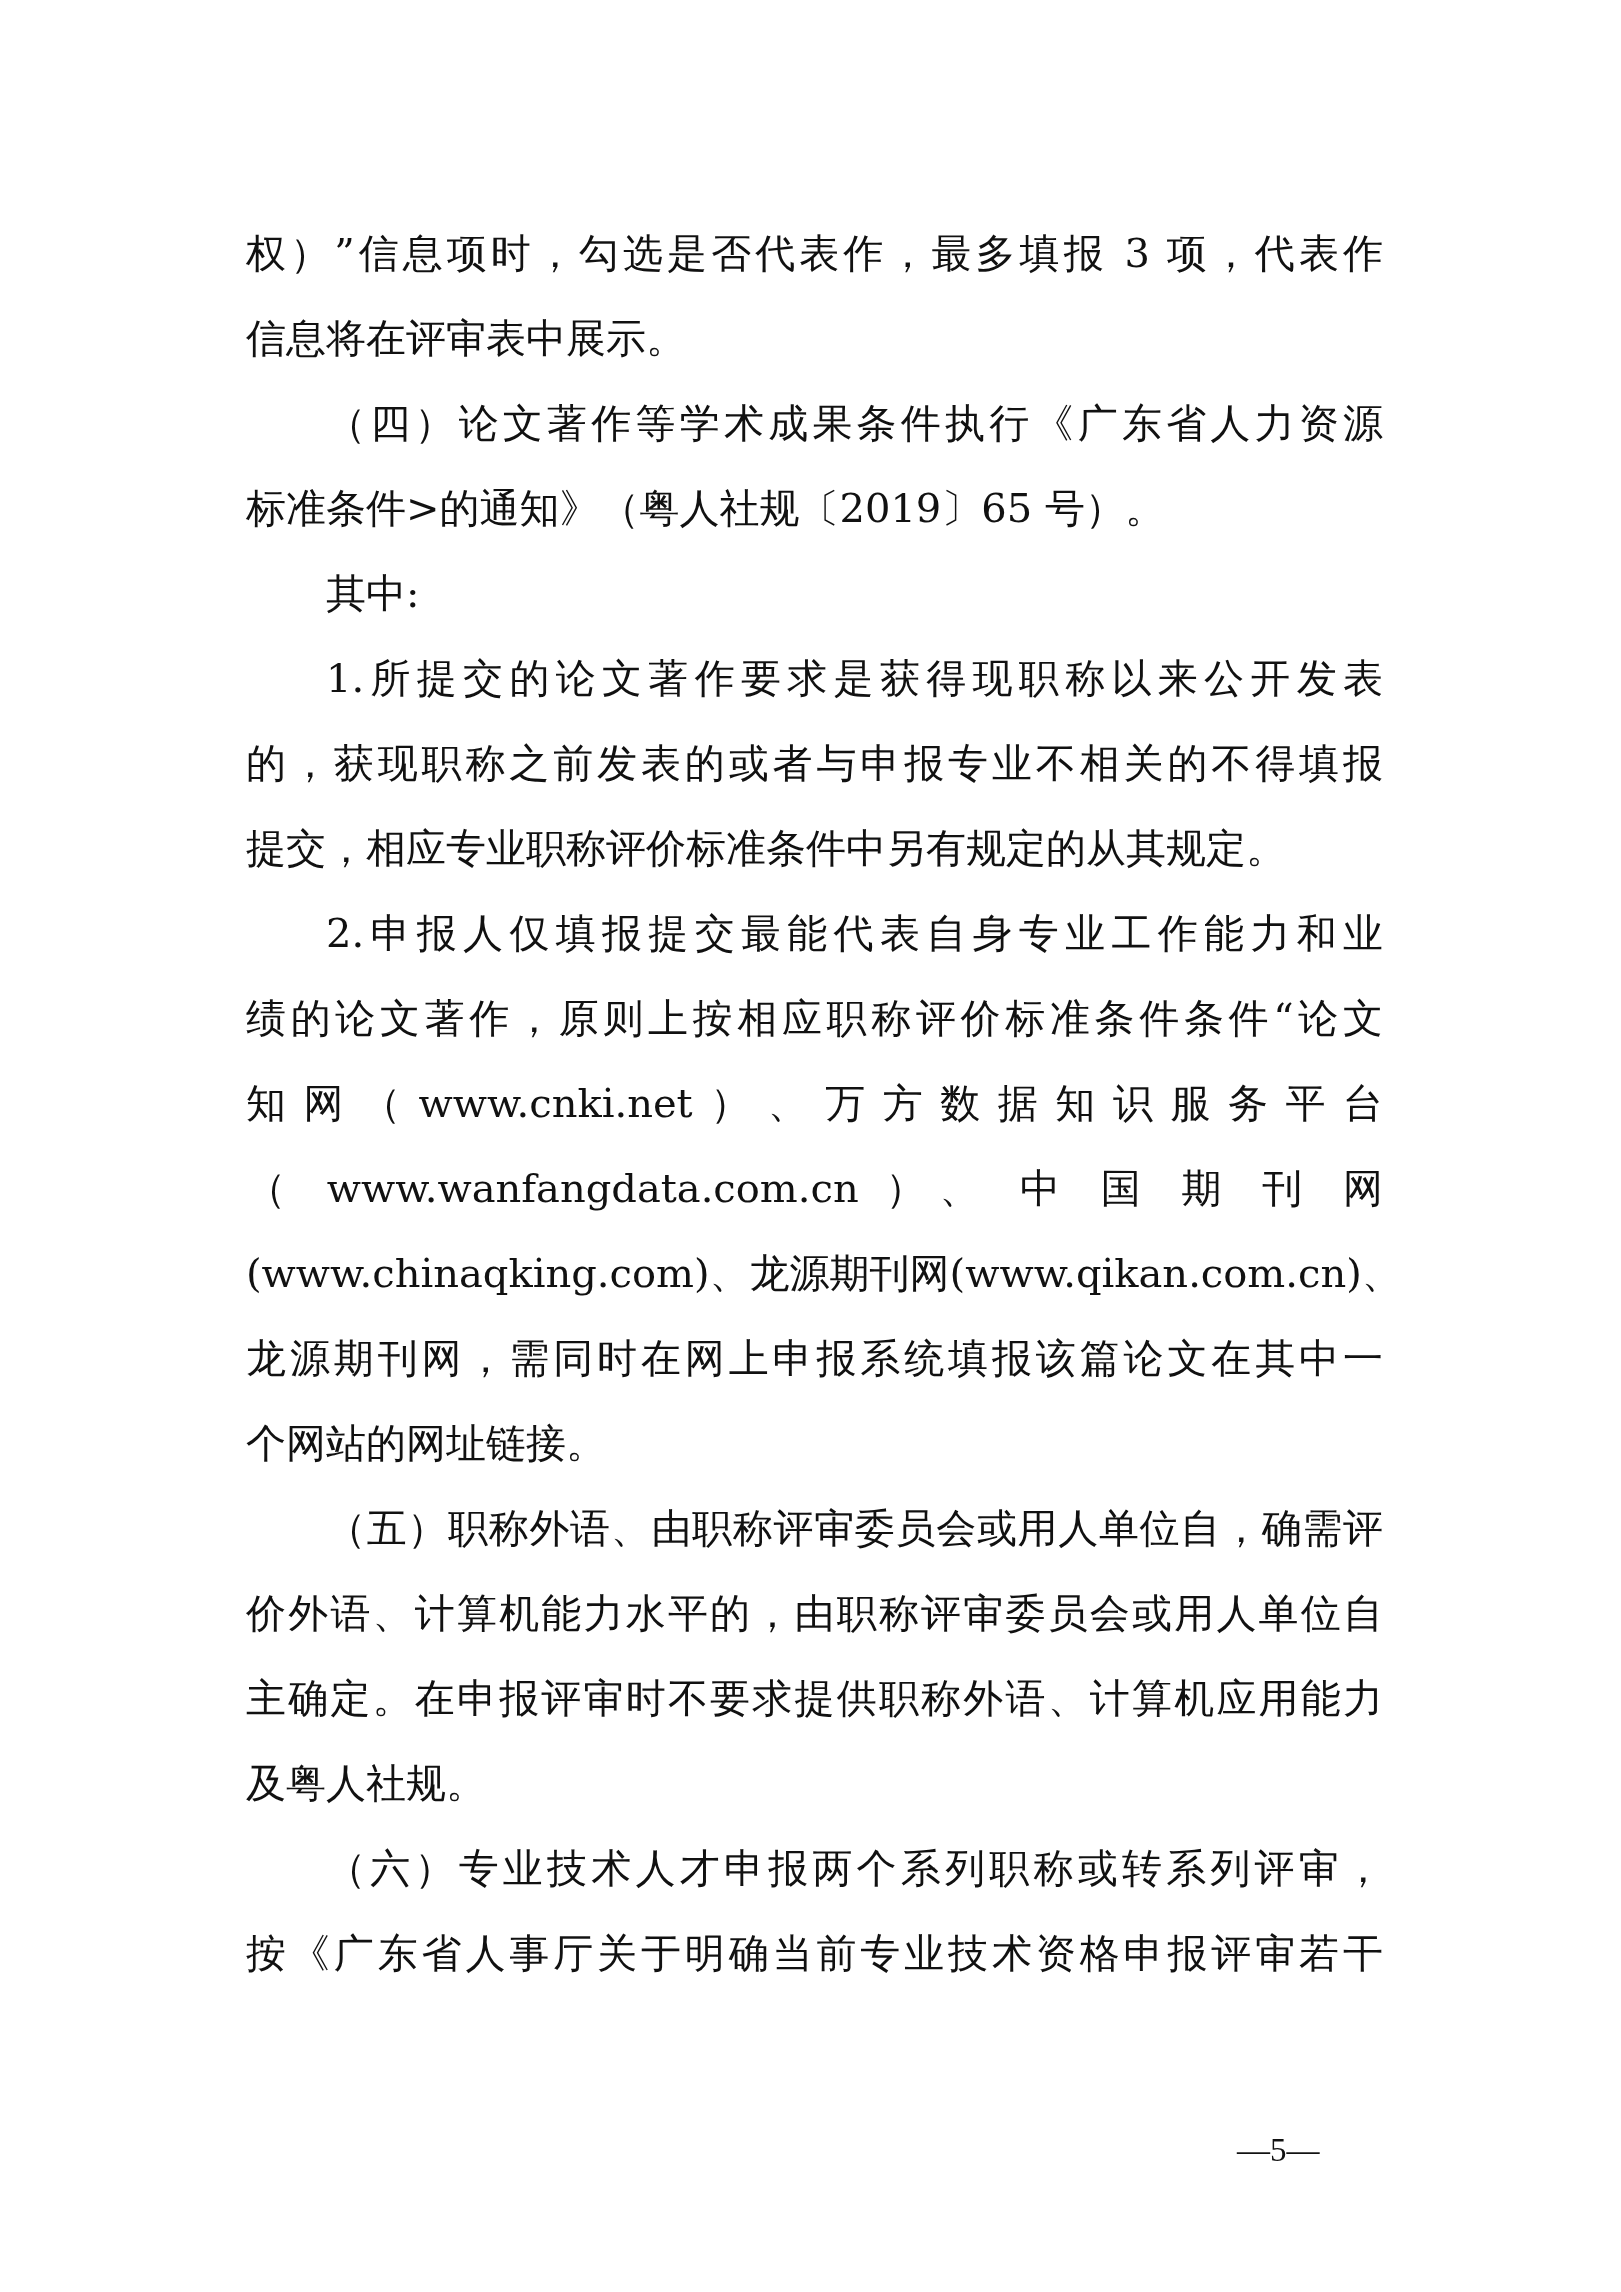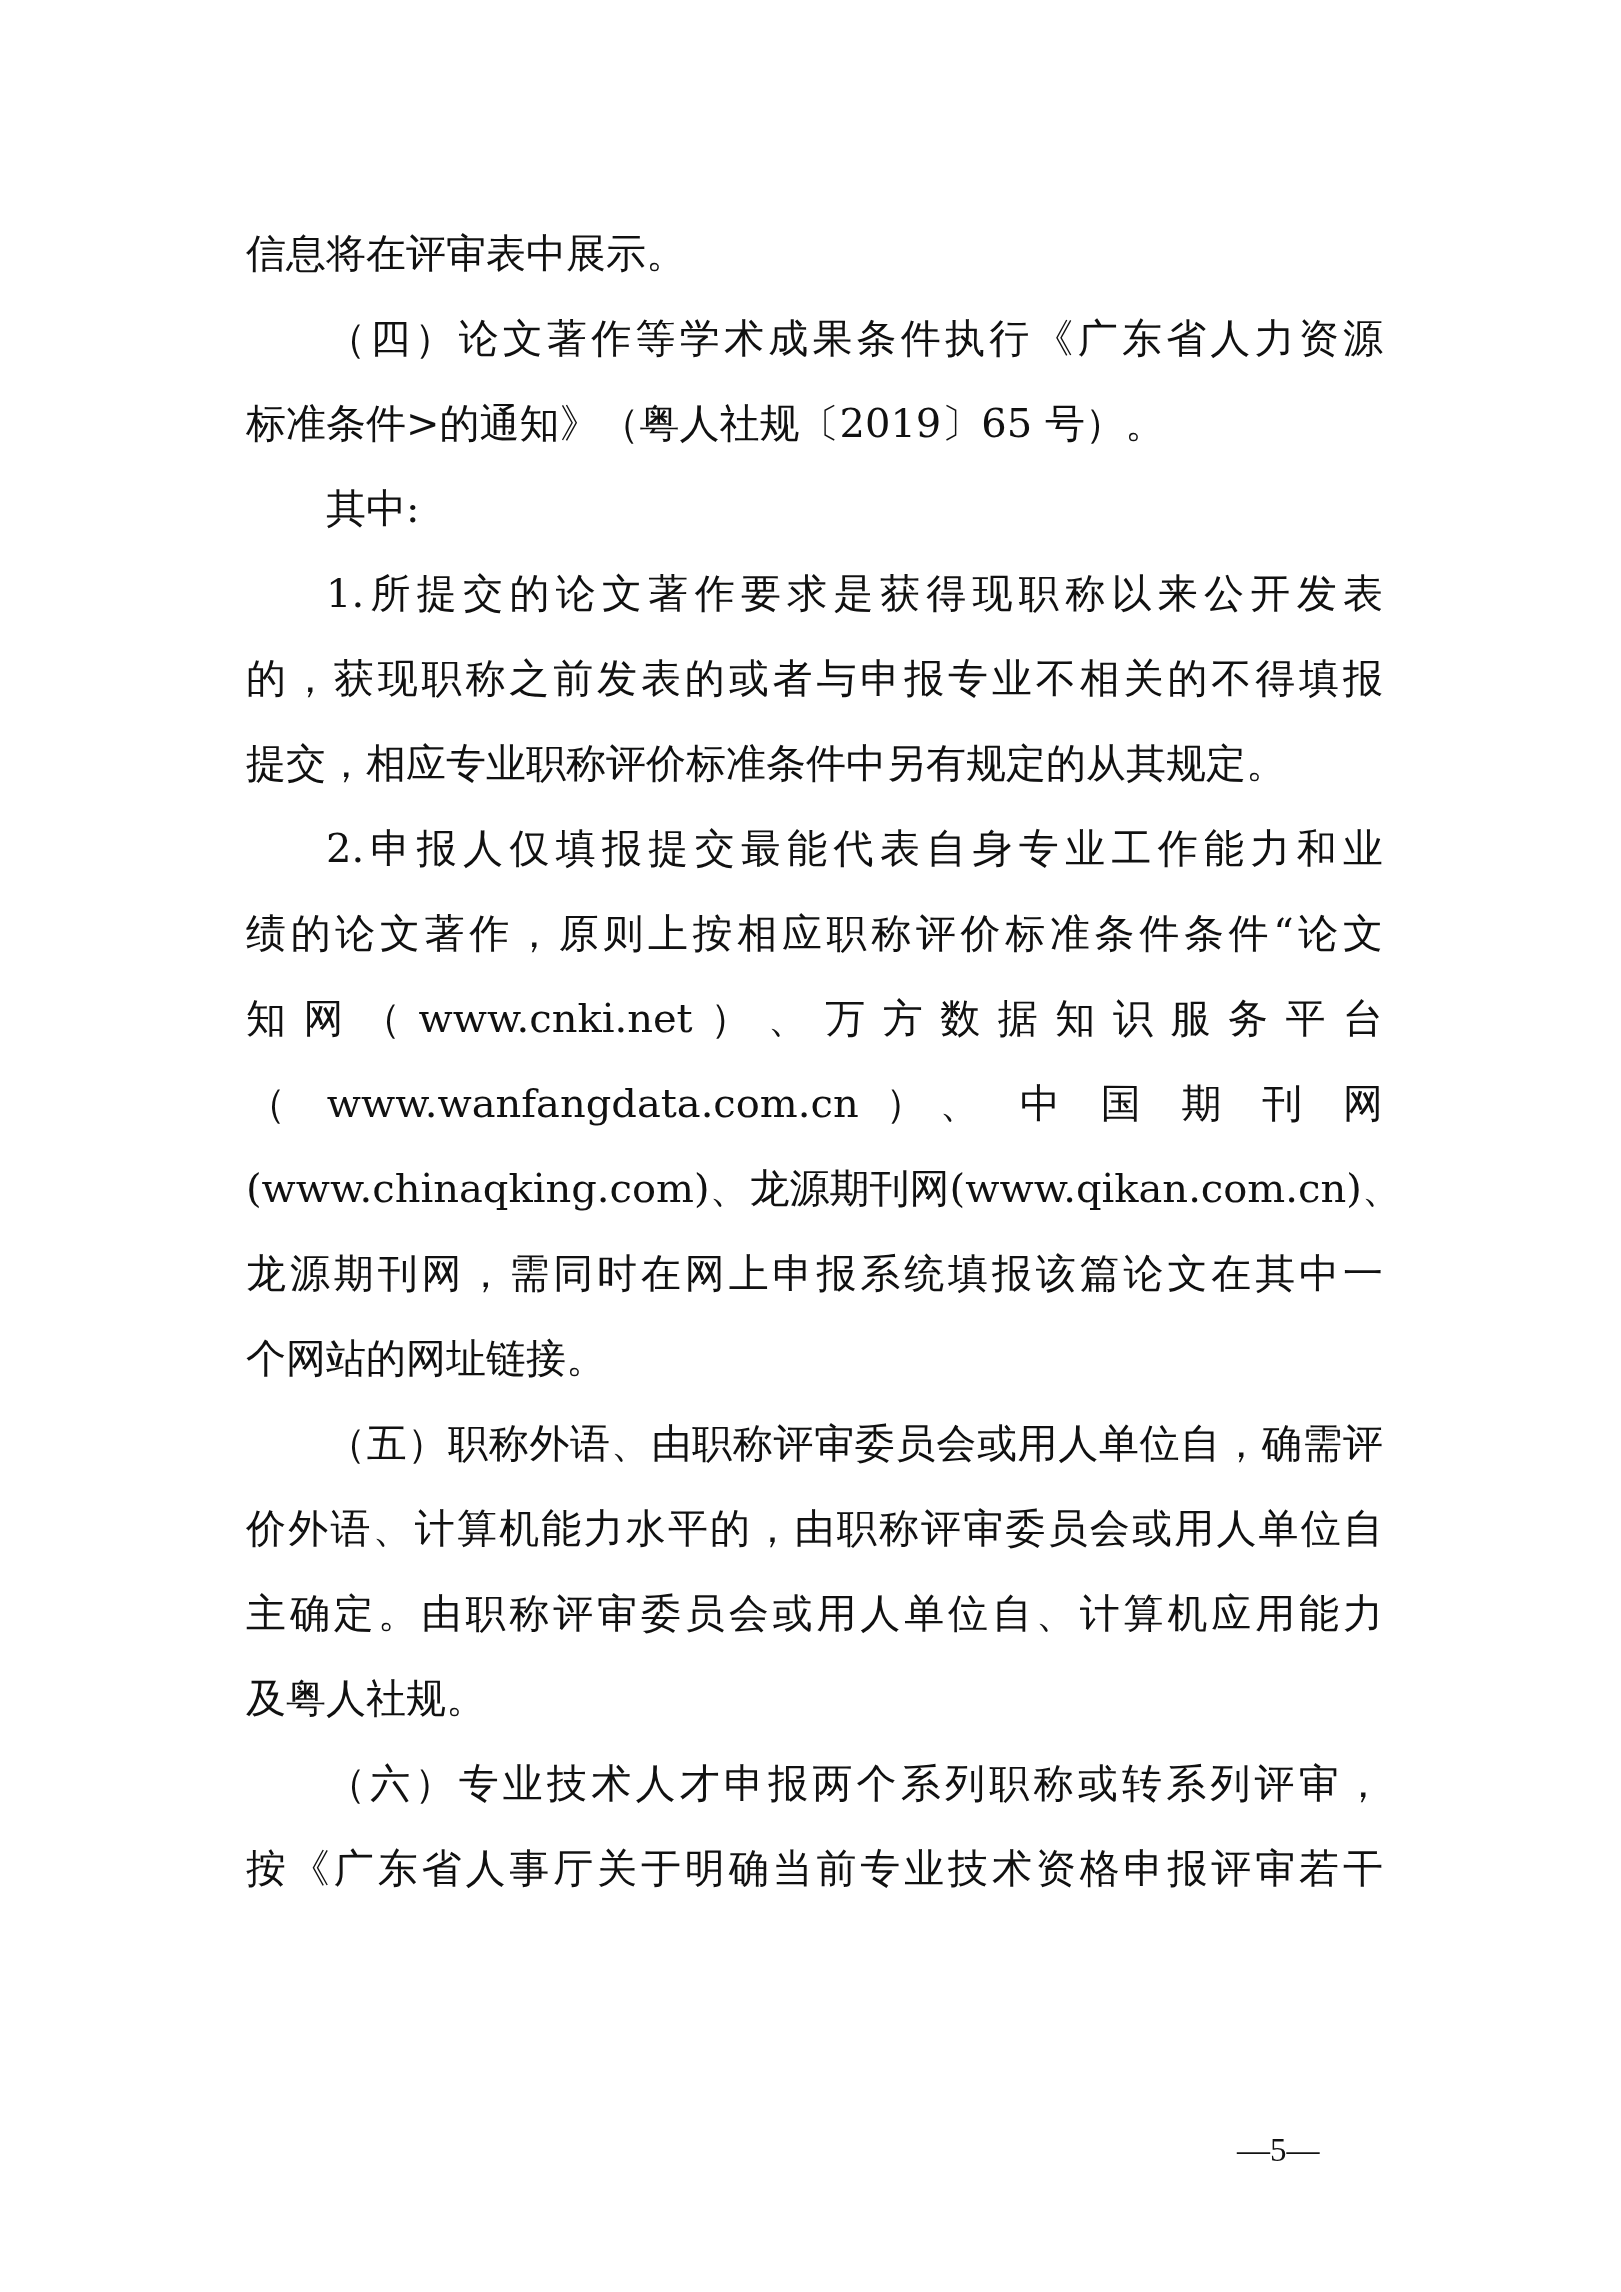--- a/index.html
+++ b/index.html
@@ -24,36 +24,37 @@
       position: absolute; left: 1237px; top: 2132px;
       font-family: "Liberation Serif", serif; font-size: 33px; color: #111;
       letter-spacing: 0;
     }
   </style>
 </head>
 <body>
 
 <div class="page">
   <div class="body-text">
+    <span class="line">权）”信息项时，勾选是否代表作，最多填报 3 项，代表作</span>
     <span class="line last">信息将在评审表中展示。</span>
     <span class="line indent">（四）论文著作等学术成果条件执行《广东省人力资源</span>
     <span class="line last">标准条件&gt;的通知》（粤人社规〔2019〕65 号）。</span>
     <span class="line indent last">其中:</span>
     <span class="line indent">1.所提交的论文著作要求是获得现职称以来公开发表</span>
     <span class="line">的，获现职称之前发表的或者与申报专业不相关的不得填报</span>
     <span class="line last">提交，相应专业职称评价标准条件中另有规定的从其规定。</span>
     <span class="line indent">2.申报人仅填报提交最能代表自身专业工作能力和业</span>
     <span class="line">绩的论文著作，原则上按相应职称评价标准条件条件“论文</span>
     <span class="line">知网（www.cnki.net）、万方数据知识服务平台</span>
     <span class="line">（ www.wanfangdata.com.cn ）、 中 国 期 刊 网</span>
     <span class="line">(www.chinaqking.com)、龙源期刊网(www.qikan.com.cn)、</span>
     <span class="line">龙源期刊网，需同时在网上申报系统填报该篇论文在其中一</span>
     <span class="line last">个网站的网址链接。</span>
     <span class="line indent">（五）职称外语、由职称评审委员会或用人单位自，确需评</span>
     <span class="line">价外语、计算机能力水平的，由职称评审委员会或用人单位自</span>
-    <span class="line">主确定。由职称评审委员会或用人单位自、计算机应用能力</span>
+    <span class="line">主确定。在申报评审时不要求提供职称外语、计算机应用能力</span>
     <span class="line last">及粤人社规。</span>
     <span class="line indent">（六）专业技术人才申报两个系列职称或转系列评审，</span>
     <span class="line">按《广东省人事厅关于明确当前专业技术资格申报评审若干</span>
   </div>
   <div class="page-number">—5—</div>
 </div>
 
 
 </body></html>

